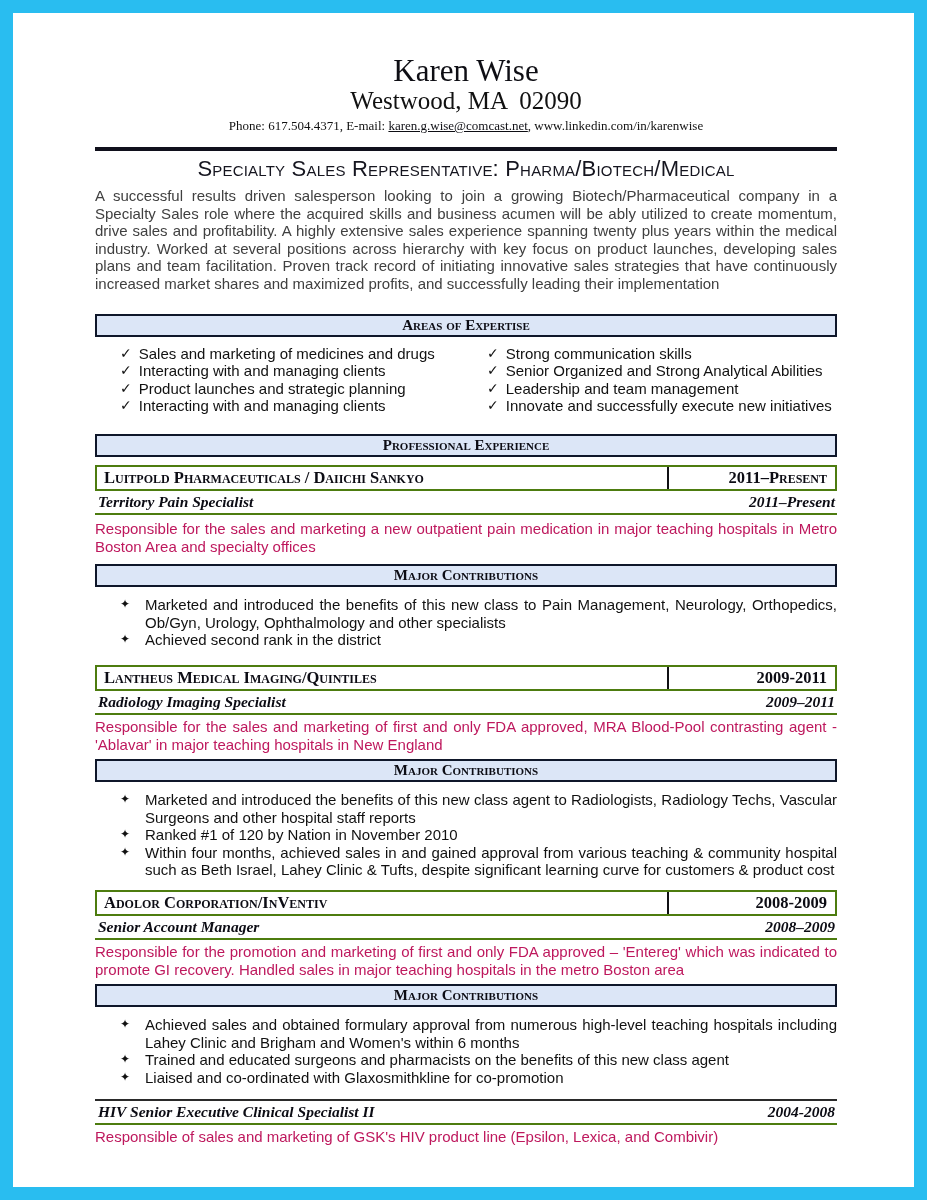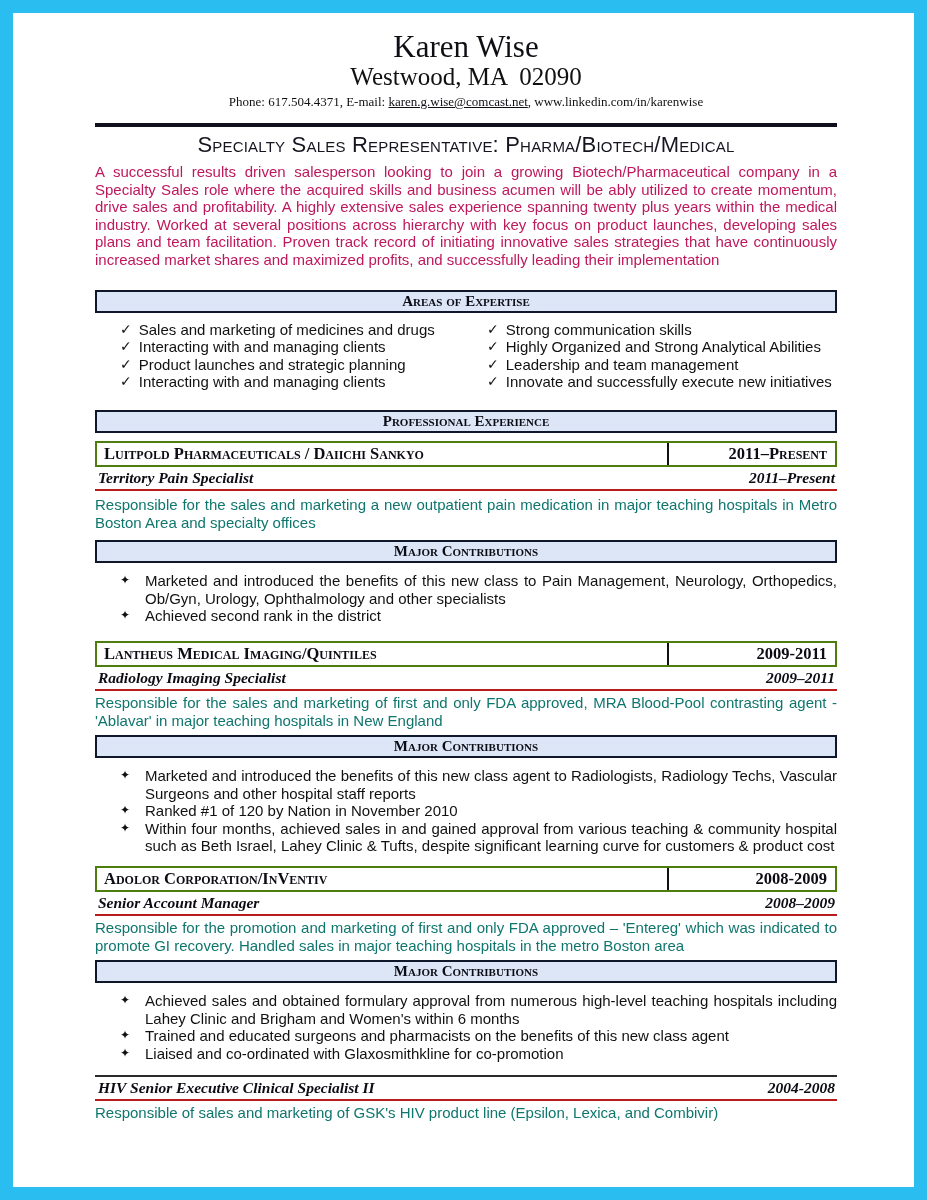--- a/index.html
+++ b/index.html
@@ -16,21 +16,21 @@
     width: 901px; height: 1174px;
     background: #ffffff;
     overflow: hidden;
   }
   .content { padding: 16px 77px 0 82px; } 
 
   
   .name {
     font-family: "Liberation Serif", serif;
     font-size: 31px; line-height: 36px;
-    text-align: center; color: #0e0e14;
+    text-align: center; color: #0e0e14; margin-top: 24px;
   }
   .addr {
     font-family: "Liberation Serif", serif;
     font-size: 25px; line-height: 23px;
     text-align: center; white-space: pre-wrap;
   }
   .contact {
     font-family: "Liberation Serif", serif;
     font-size: 13px; line-height: 25px;
     text-align: center; margin-top: 1px;
@@ -40,21 +40,21 @@
   .headline {
     font-variant: small-caps;
     font-size: 22px; line-height: 26px;
     letter-spacing: 0.2px;
     text-align: center; color: #15151f;
     white-space: nowrap;
     margin-bottom: 5px;
   }
   .summary {
     font-size: 15px; line-height: 17.6px;
-    text-align: justify; color: #be185d;
+    text-align: justify; color: #404040;
   }
 
   
   .banner {
     border: 2px solid #0f172a;
     background: #dce6f7;
     text-align: center;
     font-family: "Liberation Serif", serif;
     font-variant: small-caps; font-weight: bold;
     font-size: 15px; line-height: 18px;
@@ -91,27 +91,27 @@
   .job-box .dates {
     width: 168px; flex: none;
     border-left: 2px solid #101014;
     text-align: right; padding: 1px 8px 2px 4px;
   }
   .role-row {
     display: flex; justify-content: space-between;
     font-family: "Liberation Serif", serif;
     font-style: italic; font-weight: bold;
     font-size: 15.5px; line-height: 18px;
-    border-bottom: 2px solid #b91c1c;
+    border-bottom: 2px solid #4d7c0f;
     padding: 2px 2px 2px 3px;
     color: #0c0c14;
   }
   .desc {
     font-size: 15px; line-height: 17.6px;
-    text-align: justify; margin-top: 5px; color: #0f766e;
+    text-align: justify; margin-top: 5px; color: #be185d;
   }
   .bullets { margin-top: 9px; }
   .bullet { display: flex; font-size: 15px; line-height: 17.6px; padding-left: 25px; }
   .glyph-star {
     font-family: "DejaVu Sans", sans-serif;
     font-size: 12px; line-height: 17.6px;
     width: 25px; flex: none;
   }
   .bullet .btext { flex: 1; text-align: justify; }
 
@@ -156,21 +156,21 @@
             <span>Interacting with and managing clients</span>
           </div>
       </div>
       <div class="exp-col-right">
         <div class="exp-item">
             <span class="glyph-check">✓</span>
             <span>Strong communication skills</span>
           </div>
         <div class="exp-item">
             <span class="glyph-check">✓</span>
-            <span>Highly Organized and Strong Analytical Abilities</span>
+            <span>Senior Organized and Strong Analytical Abilities</span>
           </div>
         <div class="exp-item">
             <span class="glyph-check">✓</span>
             <span>Leadership and team management</span>
           </div>
         <div class="exp-item">
             <span class="glyph-check">✓</span>
             <span>Innovate and successfully execute new initiatives</span>
           </div>
       </div>

